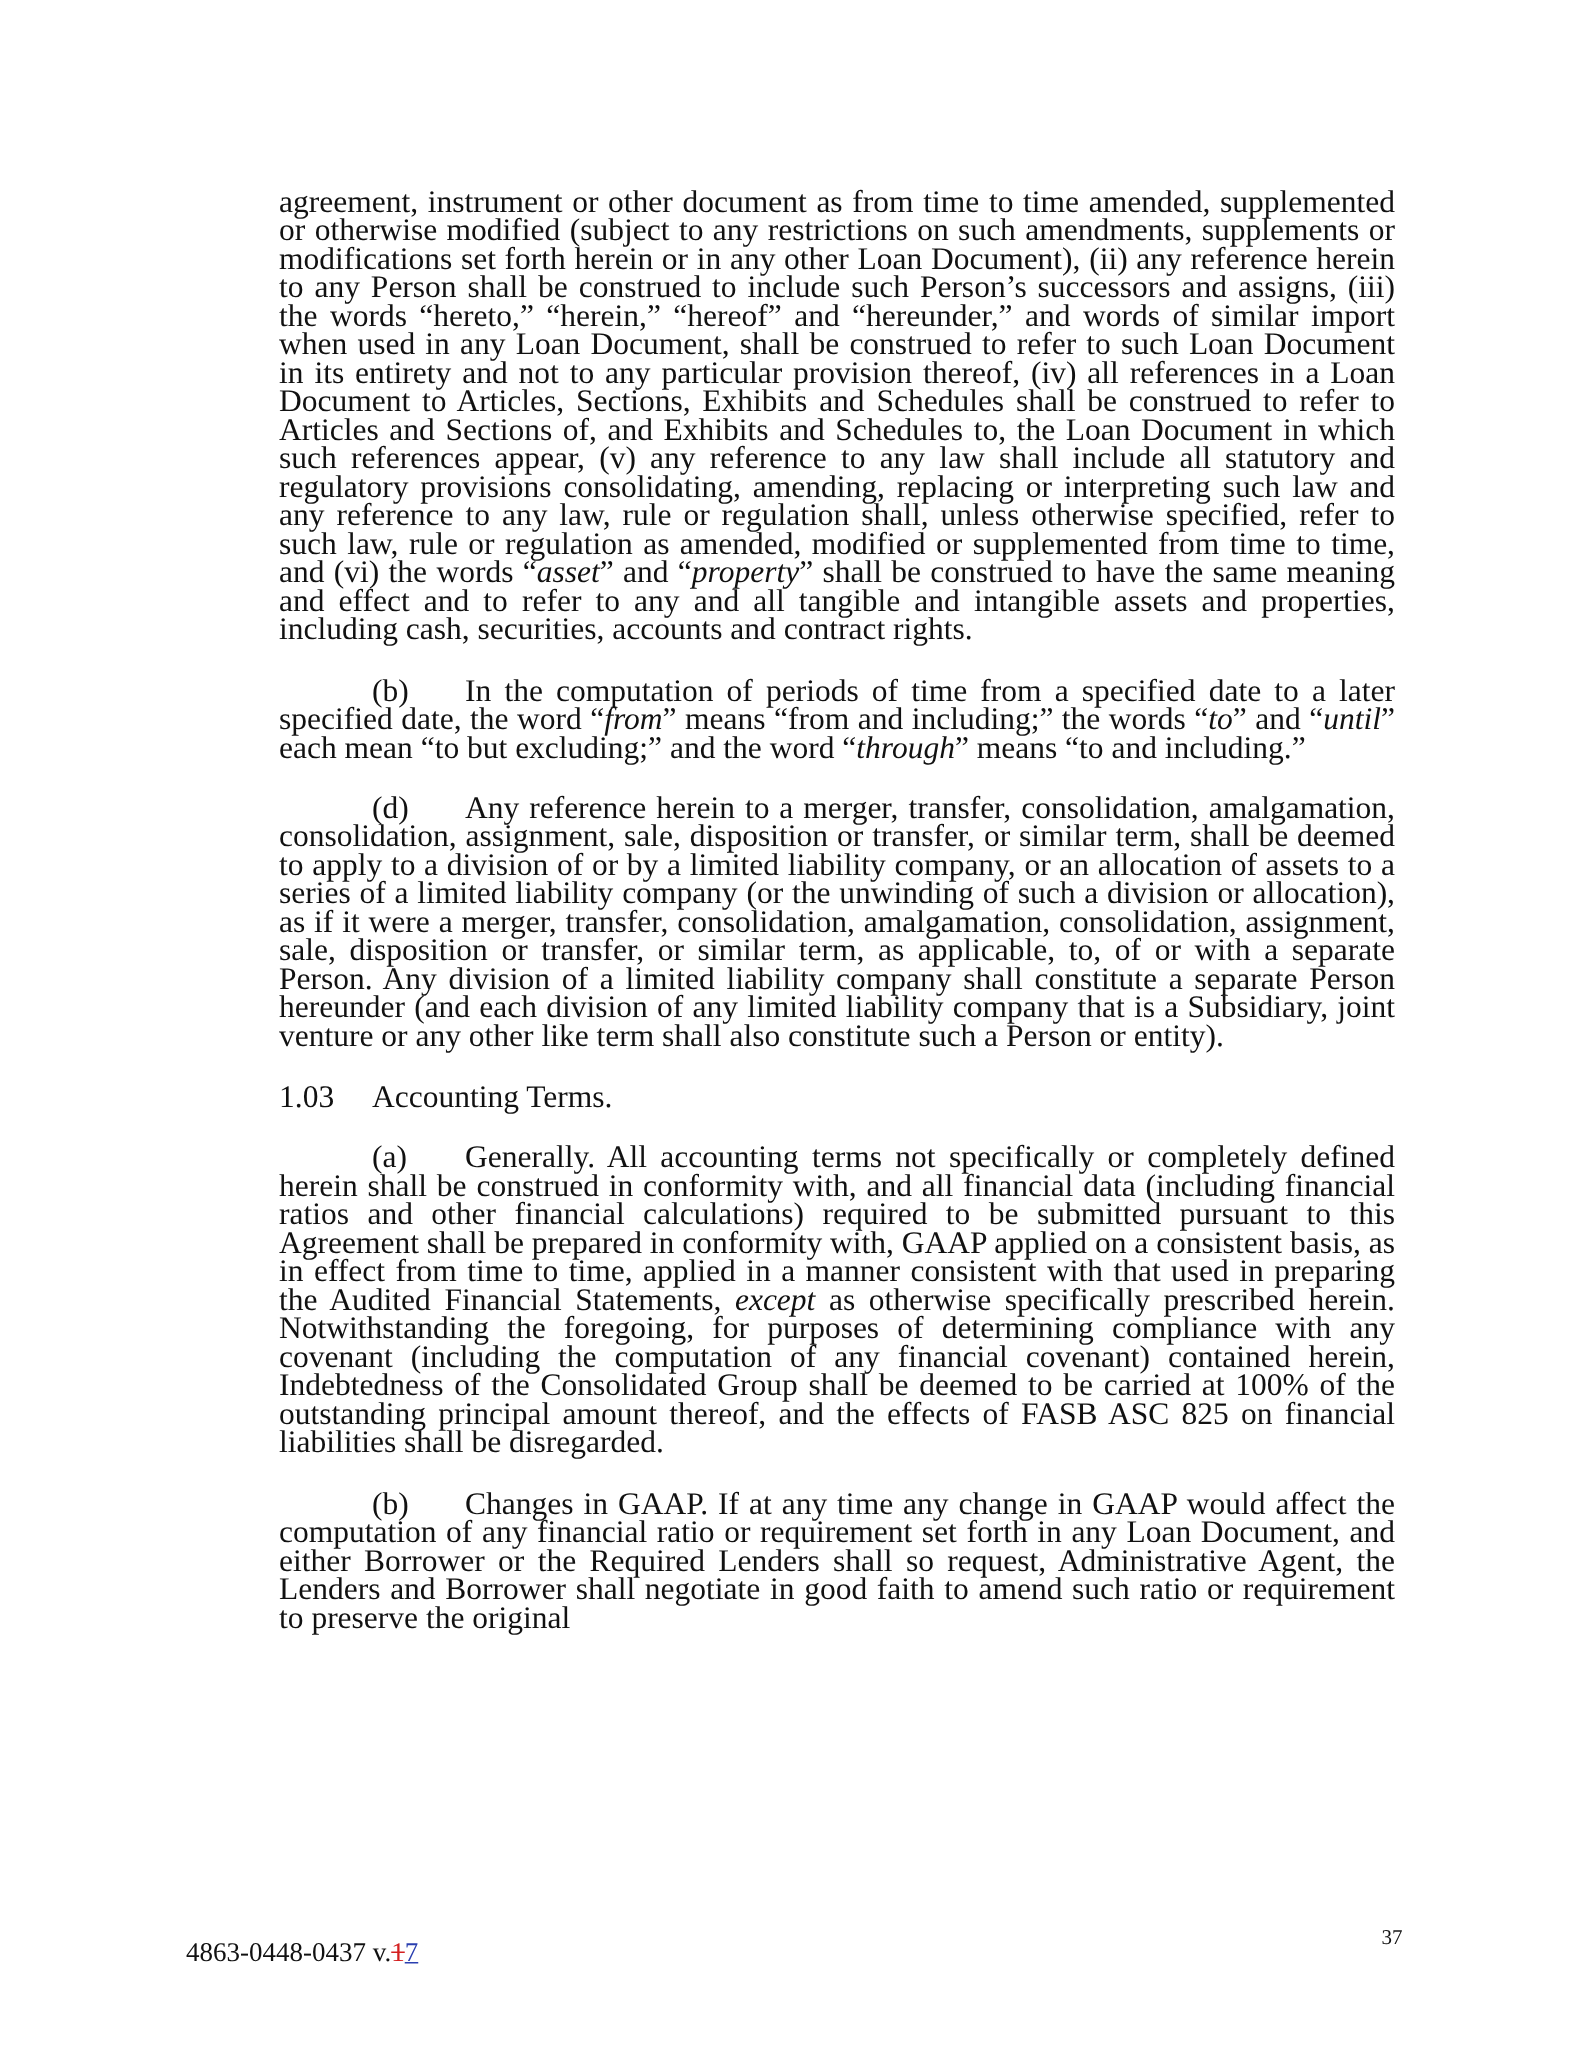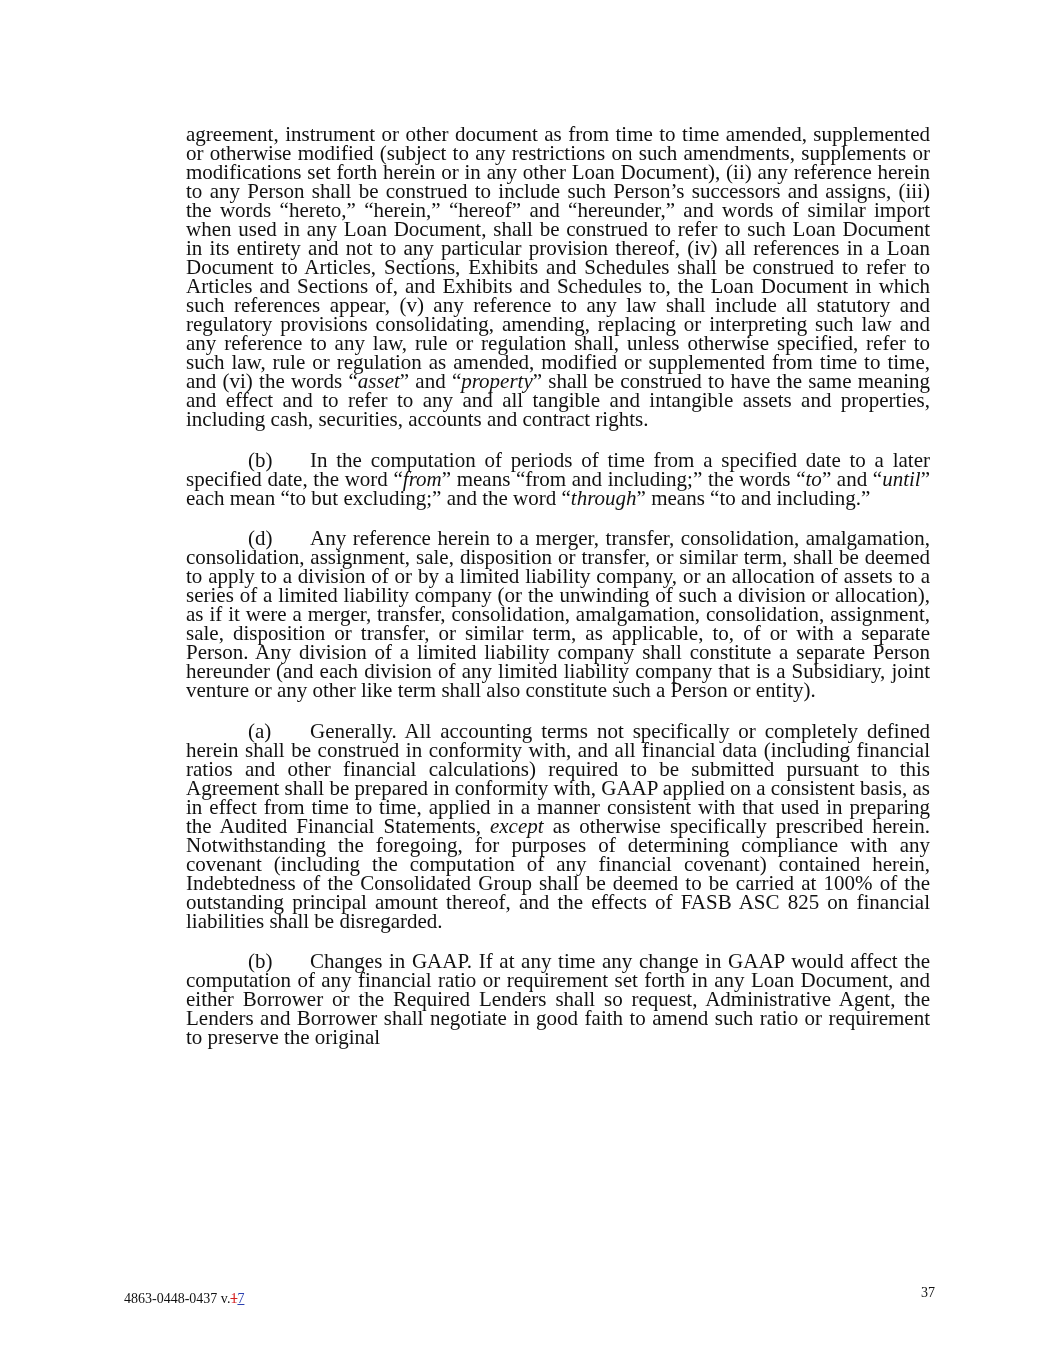--- a/index.html
+++ b/index.html
@@ -7,36 +7,37 @@
          font-family: "Liberation Serif", serif; color: #111; }
   .page { position: absolute; left: 186px; top: 125px; width: 744px;
           font-size: 21px; line-height: 19px; }
   p { margin: 0 0 21.5px 0; text-align: justify; }
   p.last { margin-bottom: 16px; }
   .indent { text-indent: 62px; }
   .lbl { display: inline-block; width: 62px; text-indent: 0; }
   .heading { margin-bottom: 21.5px; }
   .num { display: inline-block; width: 62px; }
   b, strong { font-weight: normal; }
-  .footer-left { position: absolute; left: 124px; top: 1291px; font-size: 14px; }
+  .footer-left { position: absolute; left: 124px; top: 1291px; font-size: 18px; }
   .footer-right { position: absolute; left: 921px; top: 1285px; font-size: 14px; }
   .del { color: #d42020; text-decoration: line-through; }
   .ins { color: #2a3fb0; text-decoration: underline; }
 </style>
 </head>
 <body>
 
 <div class="page">
   <p><span>agreement, instrument or other document as from time to time amended, supplemented or otherwise modified (subject to any restrictions on such amendments, supplements or modifications set forth herein or in any other Loan Document), (ii) any reference herein to any Person shall be construed to include such Person’s successors and assigns, (iii) the words “hereto,” “herein,” “hereof” and “hereunder,” and words of similar import when used in any Loan Document, shall be construed to refer to such Loan Document in its entirety and not to any particular provision thereof, (iv) all references in a Loan Document to Articles, Sections, Exhibits and Schedules shall be construed to refer to Articles and Sections of, and Exhibits and Schedules to, the Loan Document in which such references appear, (v) any reference to any law shall include all statutory and regulatory provisions consolidating, amending, replacing or interpreting such law and any reference to any law, rule or regulation shall, unless otherwise specified, refer to such law, rule or regulation as amended, modified or supplemented from time to time, and (vi) the words “</span><i>asset</i><span>” and “</span><i>property</i><span>” shall be construed to have the same meaning and effect and to refer to any and all tangible and intangible assets and properties, including cash, securities, accounts and contract rights.</span></p>
 
   <p class="indent"><span class="lbl">(b)</span><span>In the computation of periods of time from a specified date to a later specified date, the word “</span><b><i>from</i></b><span>” means “from and including;” the words “</span><b><i>to</i></b><span>” and “</span><b><i>until</i></b><span>” each mean “to but excluding;” and the word “</span><b><i>through</i></b><span>” means “to and including.”</span></p>
 
 
   <p class="indent"><span class="lbl">(d)</span><span>Any reference herein to a merger, transfer, consolidation, amalgamation, consolidation, assignment, sale, disposition or transfer, or similar term, shall be deemed to apply to a division of or by a limited liability company, or an allocation of assets to a series of a limited liability company (or the unwinding of such a division or allocation), as if it were a merger, transfer, consolidation, amalgamation, consolidation, assignment, sale, disposition or transfer, or similar term, as applicable, to, of or with a separate Person. Any division of a limited liability company shall constitute a separate Person hereunder (and each division of any limited liability company that is a Subsidiary, joint venture or any other like term shall also constitute such a Person or entity).</span></p>
 
+  <p class="heading"><span class="num">1.03</span><b>Accounting Terms</b><span>.</span></p>
 
   <p class="indent"><span class="lbl">(a)</span><b>Generally</b><span>. All accounting terms not specifically or completely defined herein shall be construed in conformity with, and all financial data (including financial ratios and other financial calculations) required to be submitted pursuant to this Agreement shall be prepared in conformity with, GAAP applied on a consistent basis, as in effect from time to time, applied in a manner consistent with that used in preparing the Audited Financial Statements, </span><i>except</i><span> as otherwise specifically prescribed herein. Notwithstanding the foregoing, for purposes of determining compliance with any covenant (including the computation of any financial covenant) contained herein, Indebtedness of the Consolidated Group shall be deemed to be carried at 100% of the outstanding principal amount thereof, and the effects of FASB ASC 825 on financial liabilities shall be disregarded.</span></p>
 
   <p class="indent last"><span class="lbl">(b)</span><b>Changes in GAAP</b><span>. If at any time any change in GAAP would affect the computation of any financial ratio or requirement set forth in any Loan Document, and either Borrower or the Required Lenders shall so request, Administrative Agent, the Lenders and Borrower shall negotiate in good faith to amend such ratio or requirement to preserve the original</span></p>
 </div>
 
 <div class="footer-left"><span>4863-0448-0437 v.</span><span class="del">1</span><span class="ins">7</span></div>
 <div class="footer-right">37</div>
 
 </body></html>

